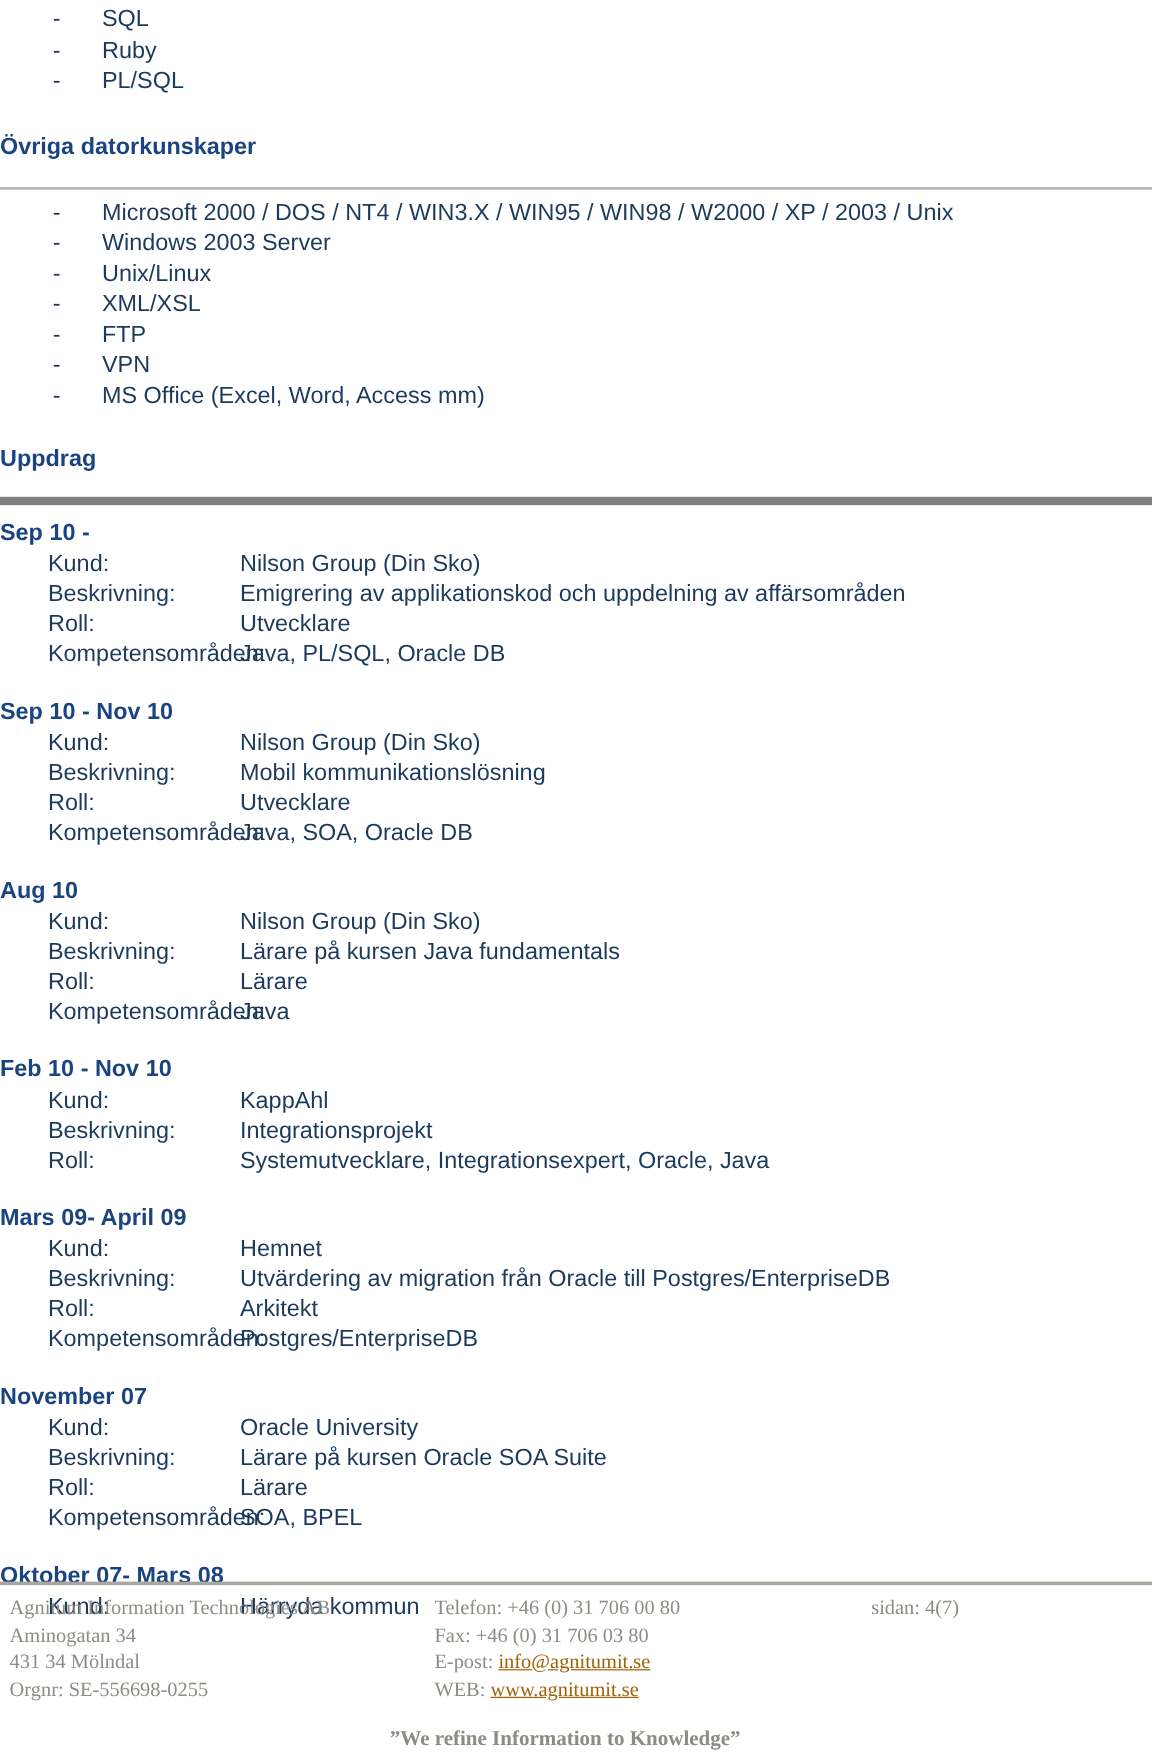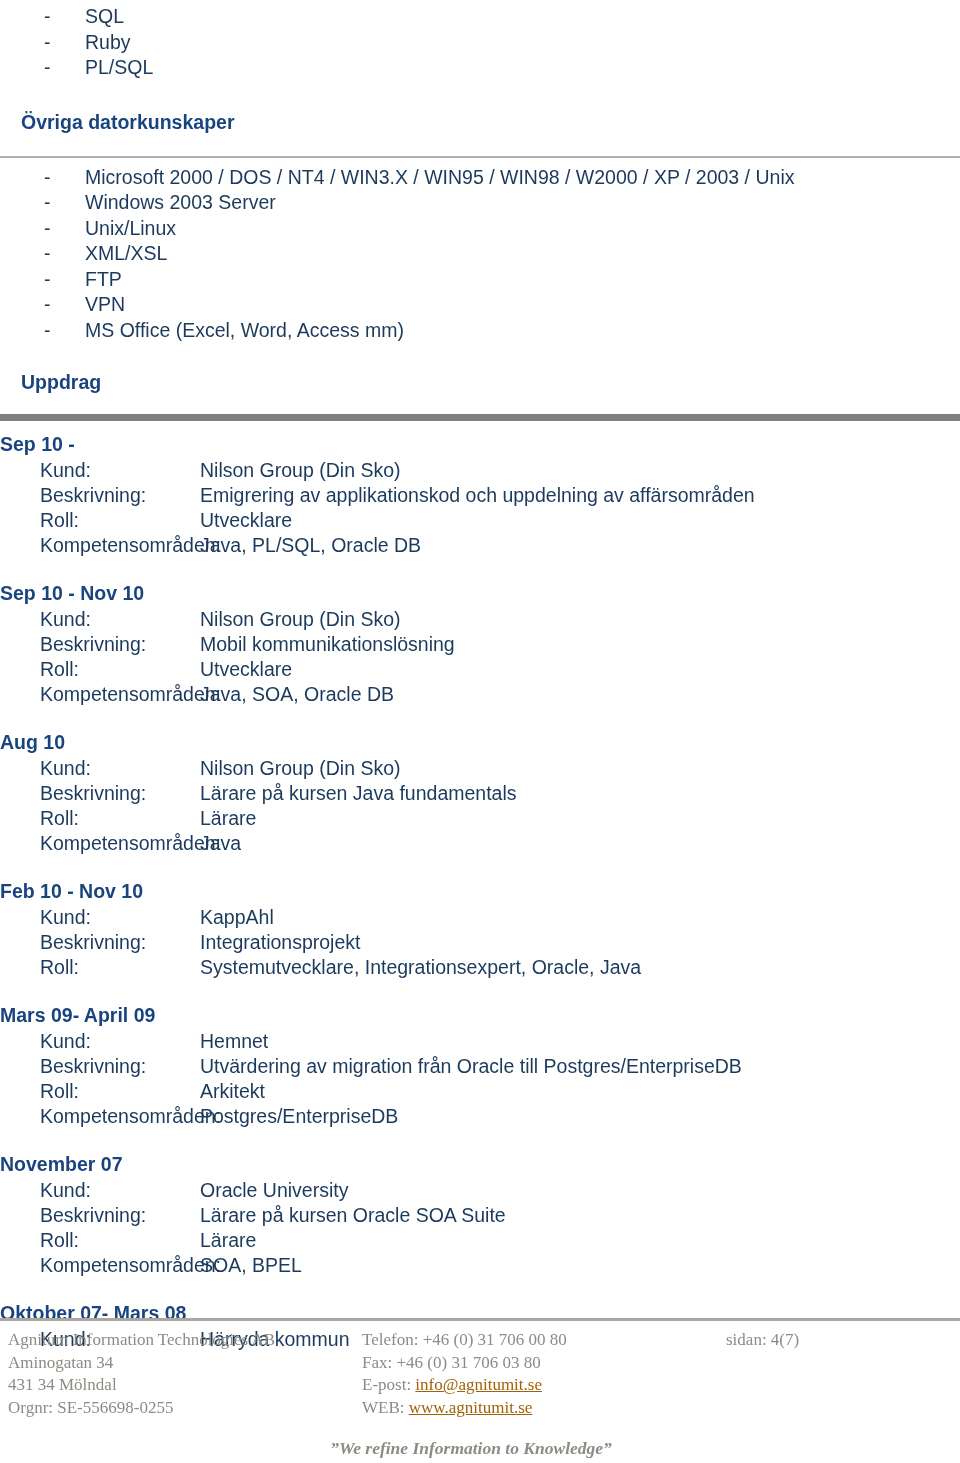--- a/index.html
+++ b/index.html
@@ -35,21 +35,21 @@
     padding-left: 44px;
     box-sizing: content-box;
   }
   .bullet-text { flex: 1 1 auto; }
 
   
   .section-heading {
     font-size: 19.5px;
     font-weight: bold;
     color: #1a4480;
-    padding-left: 21px;
+    padding-left: 0;
     line-height: 26px;
   }
   .rule-thin {
     height: 2px;
     background: #b3b0a8;
     margin: 0;
     width: 100%;
   }
   .rule-thick {
     height: 7px;
@@ -108,21 +108,20 @@
   .footer-col-mid   { flex: 0 0 340px; }
   .footer-col-right { flex: 1 1 auto; margin-left: 24px; }
   .footer-line { white-space: nowrap; }
   .footer-link {
     color: #a16207;
     text-decoration: underline;
   }
   .tagline {
     text-align: center;
     font-family: "Liberation Serif", serif;
-    font-style: italic;
     font-weight: bold;
     font-size: 17.5px;
     color: #8c8c85;
     padding-top: 19px;
     padding-right: 18px;
   }
 </style>
 </head>
 <body>
 

